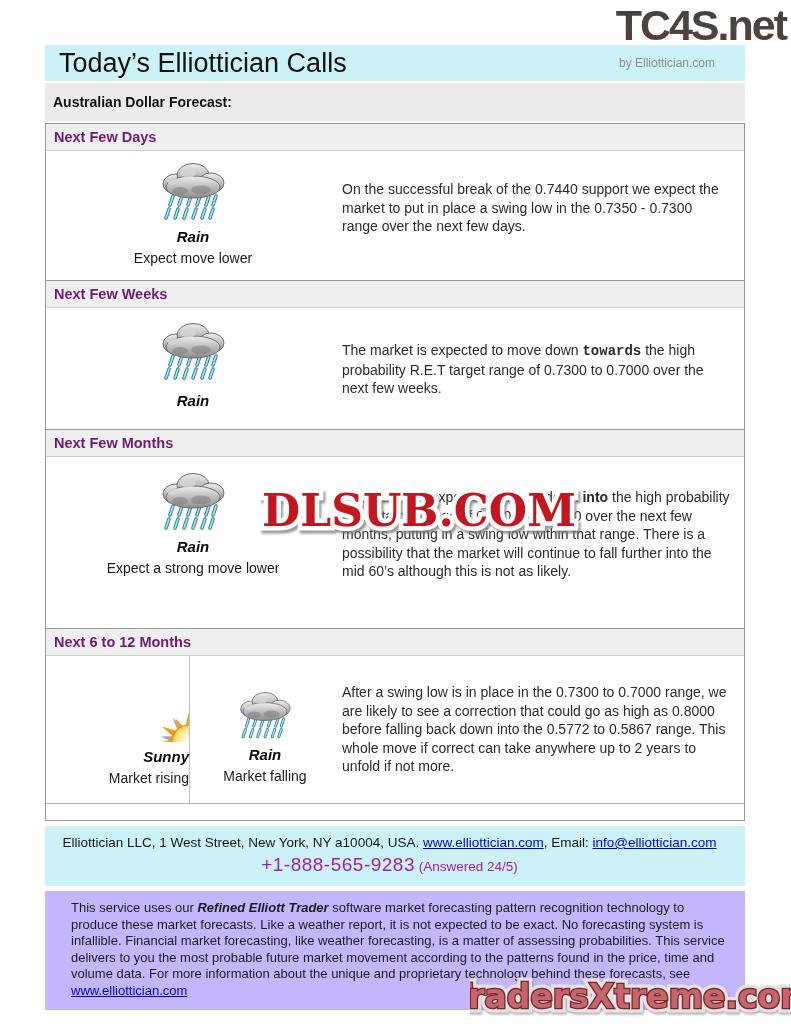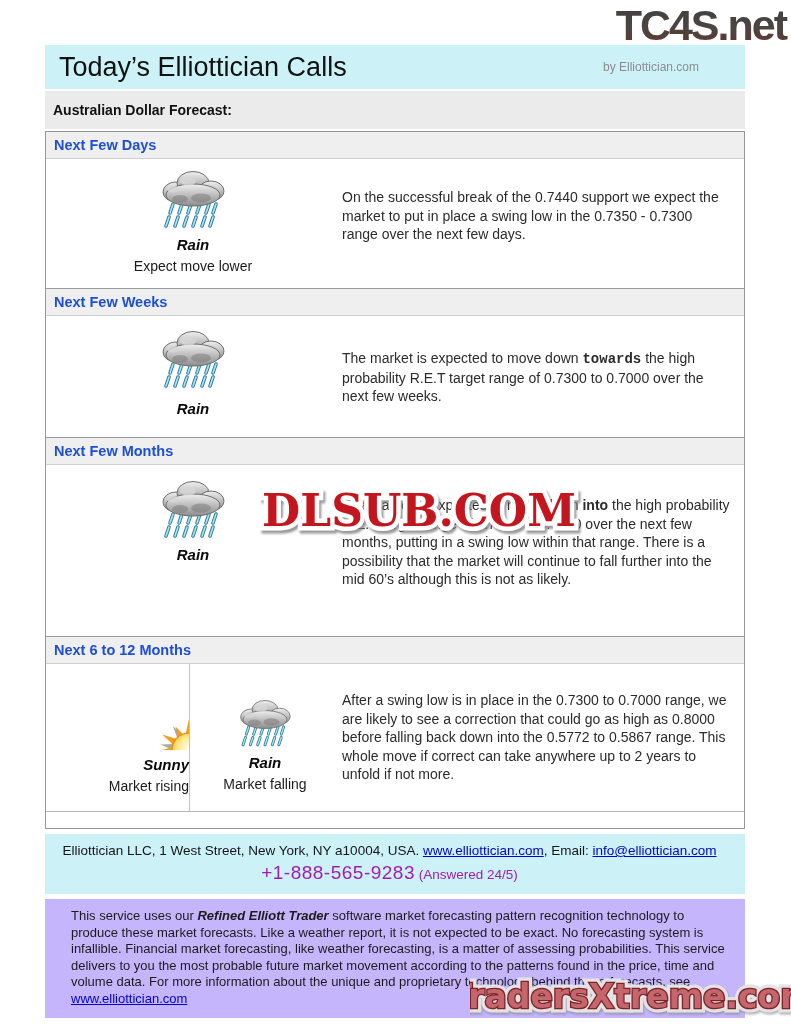--- a/index.html
+++ b/index.html
@@ -10,37 +10,37 @@
   }
   .page { position:absolute; inset:0; background:#fff; }
 
   
   .tc4s { position:absolute; top:0px; right:2px; }
 
   
   .content { position:absolute; left:45px; top:45px; width:700px; }
 
   .title-bar {
-    height:44px; background:#ccf2f8; display:flex;
-    align-items:center; justify-content:space-between; padding:0 46px 0 14px;
+    height:36px; background:#ccf2f8; display:flex;
+    align-items:center; justify-content:space-between; padding:0 30px 0 14px;
   }
   .title-bar .title { font-size:27px; color:#111; letter-spacing:0; }
   .title-bar .byline { font-size:12px; color:#8c8c8c; }
 
   .sub-bar {
     margin-top:2px; height:38px; background:#ebebeb;
     display:flex; align-items:center; padding-left:8px; font-size:14px; color:#111;
   }
   .sub-bar .label { font-weight:bold; }
   .sub-bar .date { font-style:italic; margin-left:9px; }
 
   .main-box { margin-top:2px; border:1px solid #979797; background:#fff; }
 
   .section-head {
-    background:#efefef; font-weight:bold; font-size:14.5px; color:#1d4ed8;
+    background:#efefef; font-weight:bold; font-size:14.5px; color:#701a75;
     padding:5px 8px 5px 8px; border-top:1px solid #9a9a9a; border-bottom:1px solid #cfcfcf;
   }
   .section-head.first { border-top:none; }
 
   .section-body { display:flex; background:#fff; }
   .sb-1 { height:129px; }
   .sb-2 { height:121px; }
   .sb-3 { height:171px; }
   .sb-4 { height:147px; }
 
@@ -221,20 +221,21 @@
         <div class="text-col tp2"><span>The market is expected to move down </span><span style="font-weight: bold; font-family: Liberation Mono, monospace;">towards</span><span> the high probability R.E.T target range of 0.7300 to 0.7000 over the next few weeks.</span></div>
       </div>
 
       <div class="section-head">Next Few Months</div>
       <div class="section-body sb-3">
         <div class="icon-col pt3">
           <svg width="76" height="64" viewBox="0 0 76 64">
               <use href="#rain-sym"></use>
             </svg>
           <div class="icon-label">Rain</div>
+          <div class="icon-sub">Expect a strong move lower</div>
         </div>
         <div class="text-col tp3"><span>The market is expected to move down </span><span style="font-weight: bold;">into</span><span> the high probability R.E.T target range of 0.7300 to 0.7000 over the next few months, putting in a swing low within that range.  There is a possibility that the market will continue to fall further into the mid 60’s although this is not as likely.</span></div>
       </div>
 
       <div class="section-head">Next 6 to 12 Months</div>
       <div class="section-body sb-4">
         <div class="col-sunny">
           <svg width="70" height="64" viewBox="-35 -32 70 64">
               <use href="#sun-sym"></use>
             </svg>

